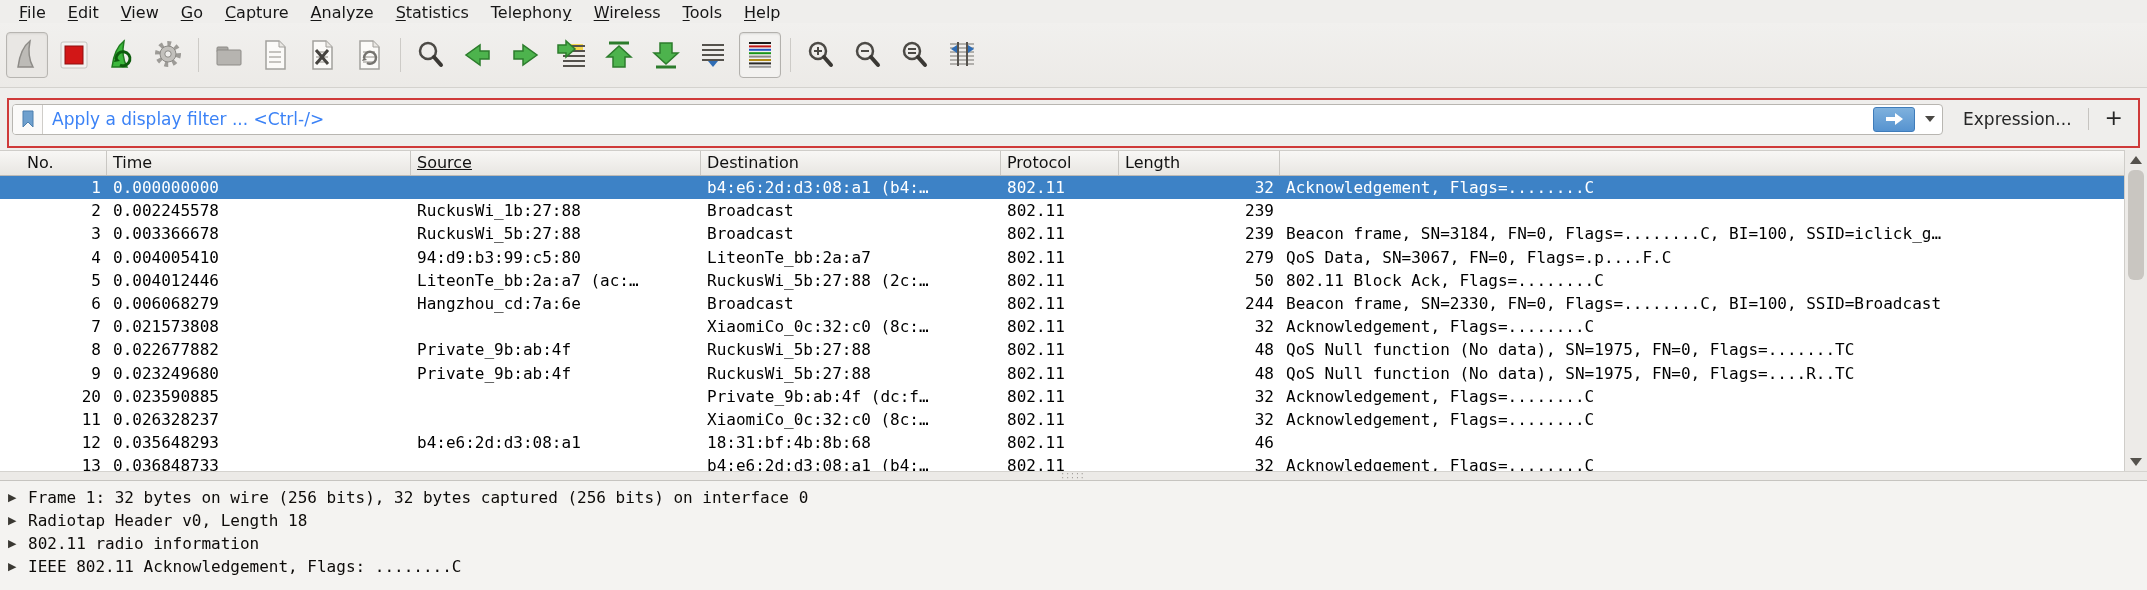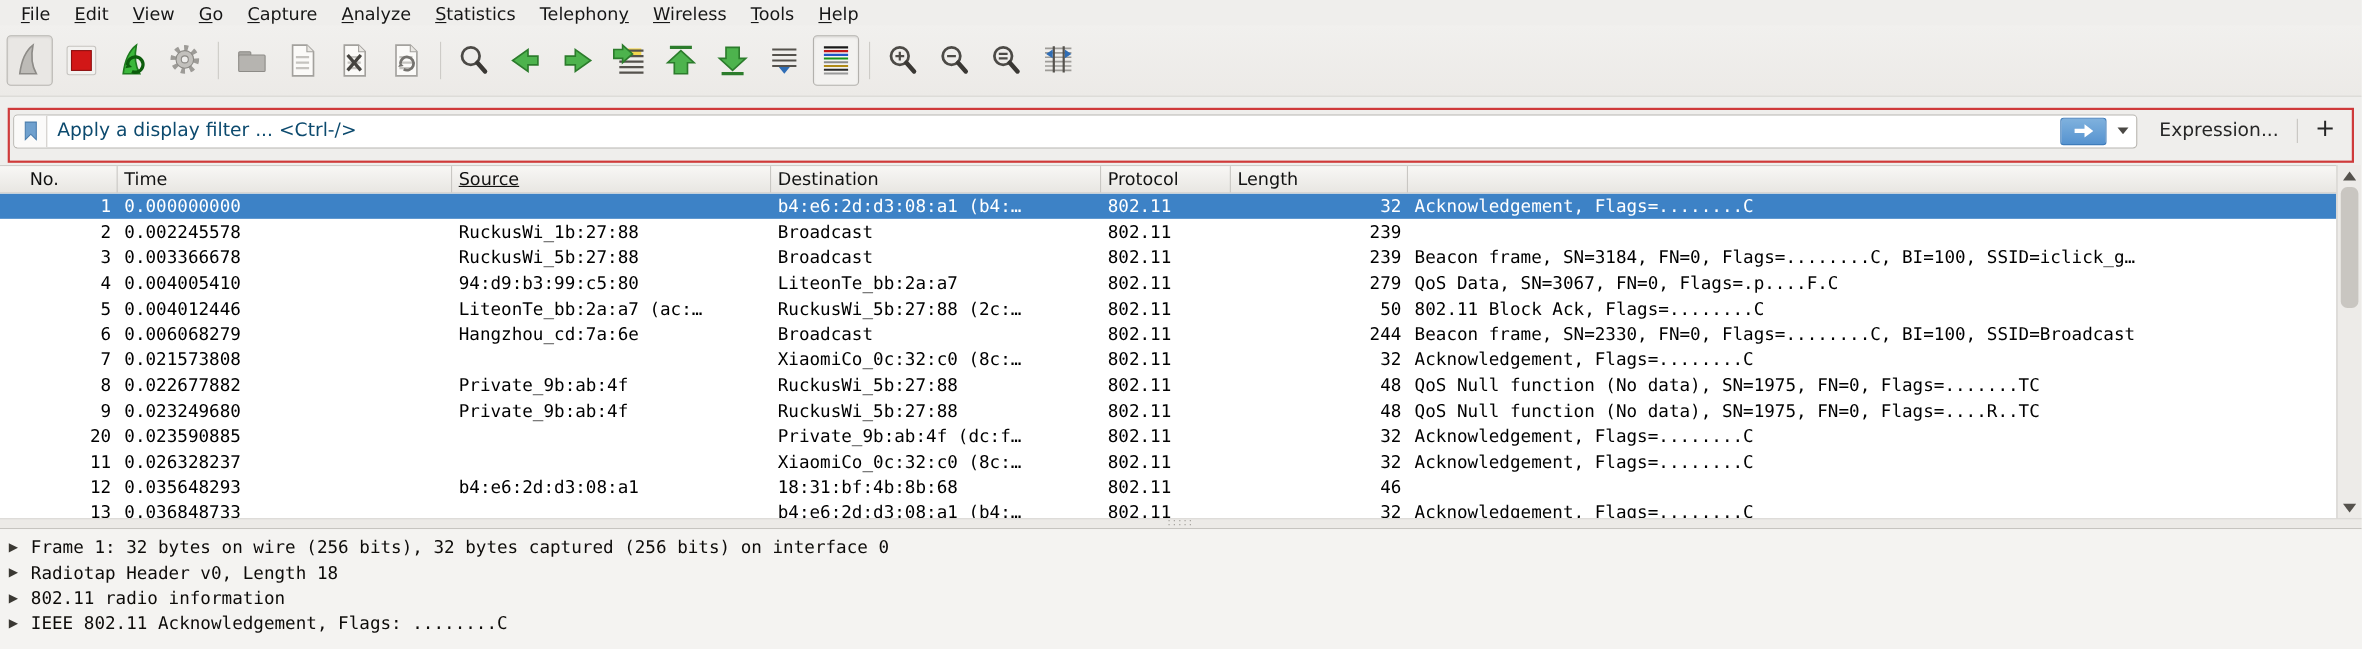--- a/index.html
+++ b/index.html
@@ -22,21 +22,21 @@
   .tb-btn.pressed { border-color:#b3b1ad; background:#f3f2f0; box-shadow:inset 0 1px 2px rgba(0,0,0,.10); }
   .tb-sep { width:1px; height:34px; background:#cdcbc7; margin:0 4px; }
   
   .filterbar { position:relative; height:62px; display:flex; align-items:center; padding:0 12px; background:#efeeec; }
   .red-annotation { position:absolute; left:7px; right:7px; top:10px; bottom:2px;
                     border:2px solid #cf3a3a; pointer-events:none; z-index:5; }
   .filter-input { flex:1; height:31px; background:#ffffff; border:1px solid #b8b6b1; border-radius:4px;
                   display:flex; align-items:center; overflow:hidden; }
   .bookmark-zone { width:30px; align-self:stretch; display:flex; align-items:center; justify-content:center;
                    border-right:1px solid #cfcdc9; background:#fbfaf9; }
-  .filter-placeholder { flex:1; padding-left:9px; font-size:17px; color:#0c4a6e; white-space:nowrap; overflow:hidden; }
+  .filter-placeholder { flex:1; padding-left:9px; font-size:17px; color:#3b82f6; white-space:nowrap; overflow:hidden; }
   .apply-btn { width:42px; height:25px; margin-right:3px; border-radius:3px;
                background:linear-gradient(#7fb1dd,#5693d0); border:1px solid #3f7cba;
                display:flex; align-items:center; justify-content:center; }
   .caret-zone { width:24px; align-self:stretch; display:flex; align-items:center; justify-content:center; }
   .caret { width:0; height:0; border-left:5px solid transparent; border-right:5px solid transparent;
            border-top:6px solid #4a4844; }
   .expression-btn { margin:0 16px 0 20px; font-size:17px; color:#262626; white-space:nowrap; }
   .fb-sep { width:1px; height:22px; background:#c6c4c0; margin-right:14px; }
   .plus-btn { font-size:22px; color:#262626; padding:0 12px 3px 2px; }
   

